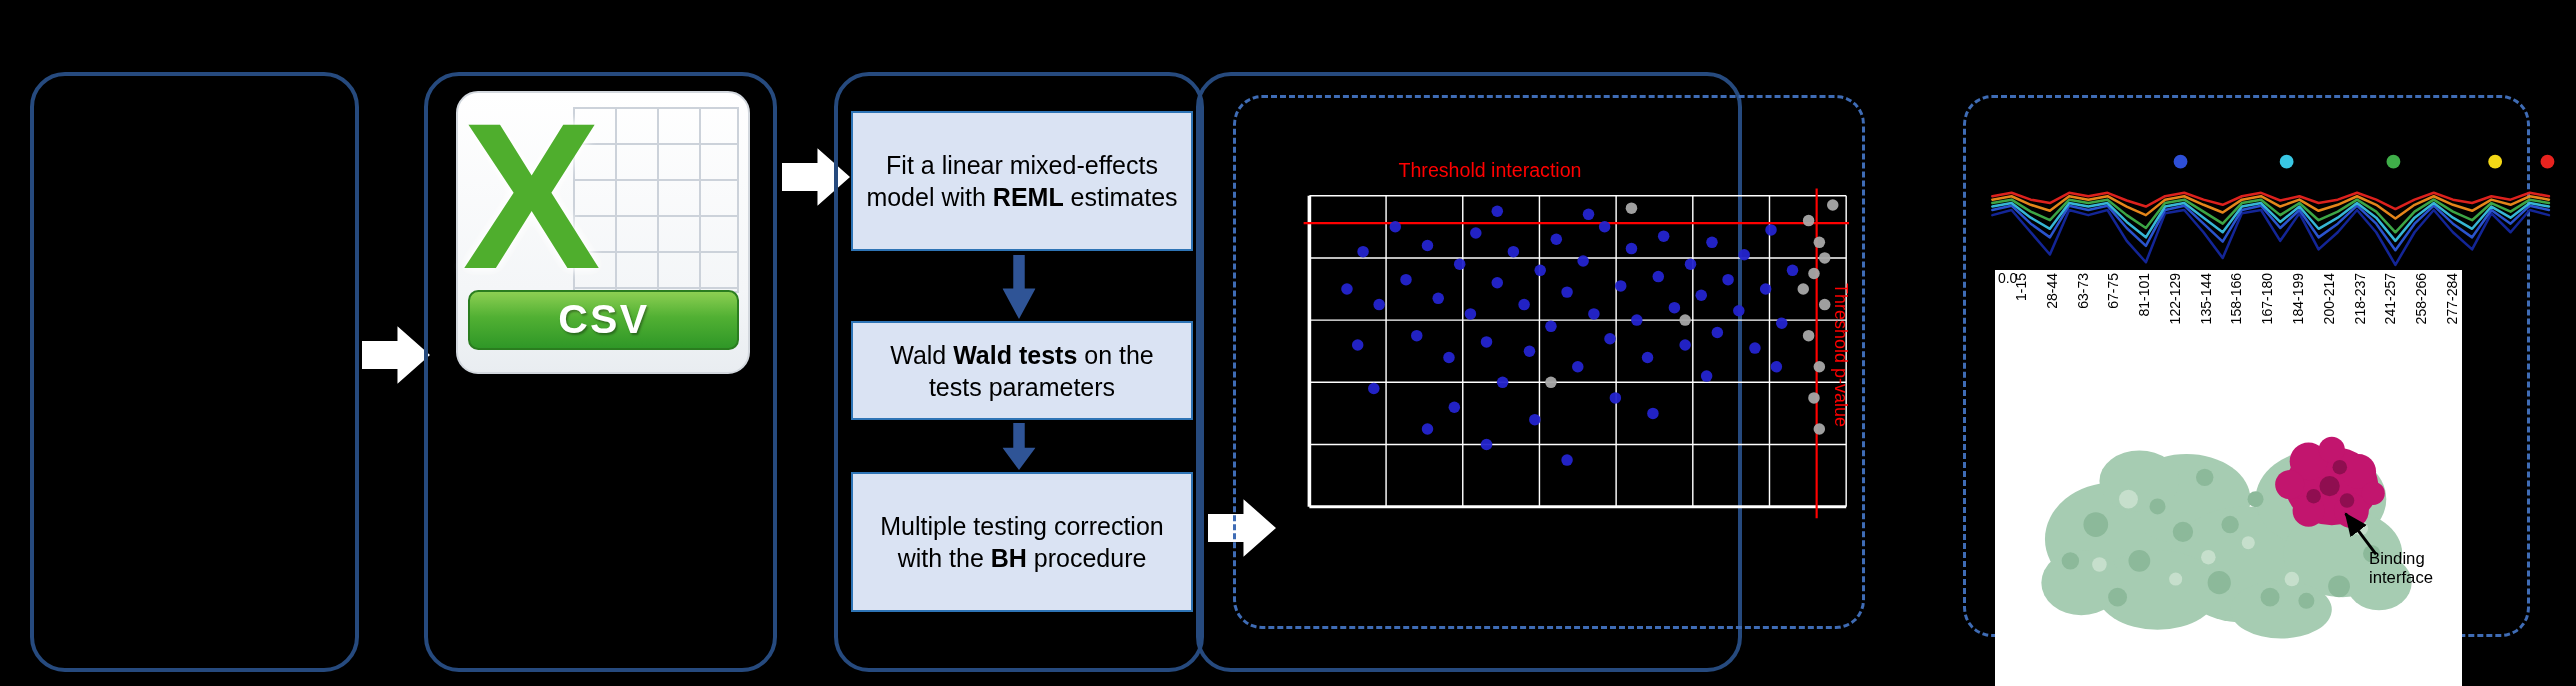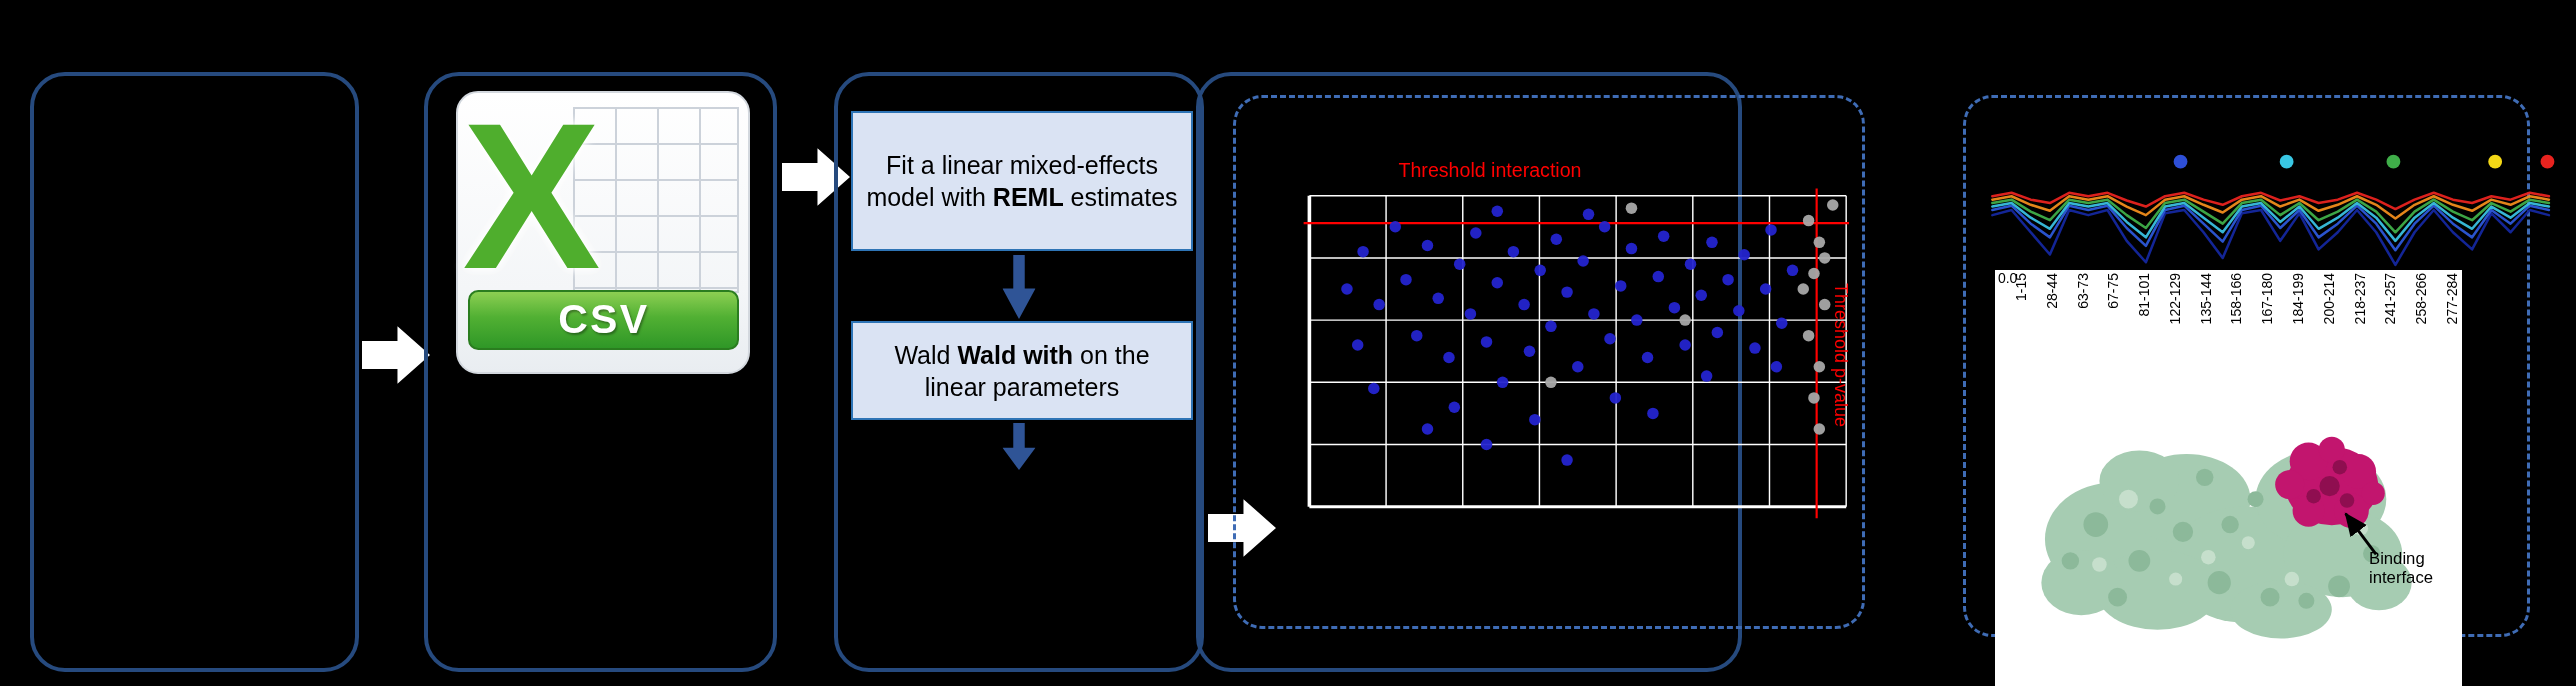--- a/index.html
+++ b/index.html
@@ -84,26 +84,31 @@
     <div class="step-box" style="top:35px;height:140px;">
       <div>
         <span>Fit a linear mixed-effects model with </span><b>REML</b><span> estimates</span>
       </div>
     </div>
     <svg class="down-arrow" style="top:179px;height:64px;" viewBox="0 0 46 80" preserveAspectRatio="none">
       <polygon points="15,0 31,0 31,42 46,42 23,80 0,42 15,42" fill="#2f5496"></polygon>
     </svg>
     <div class="step-box" style="top:245px;height:99px;">
       <div>
-        <span>Wald </span><b>Wald with</b><span> on the linear parameters</span>
+        <span>Wald </span><b>Wald tests</b><span> on the tests parameters</span>
       </div>
     </div>
     <svg class="down-arrow" style="top:347px;height:47px;" viewBox="0 0 46 80" preserveAspectRatio="none">
       <polygon points="15,0 31,0 31,42 46,42 23,80 0,42 15,42" fill="#2f5496"></polygon>
     </svg>
+    <div class="step-box" style="top:396px;height:140px;">
+      <div>
+        <span>Multiple testing correction with the </span><b>BH</b><span> procedure</span>
+      </div>
+    </div>
   </div>
 
   <svg class="arrow-right" style="left:1208px;top:494px;" viewBox="0 0 92 92">
     <polygon points="0,27 48,27 48,7 92,46 48,85 48,65 0,65" fill="#ffffff"></polygon>
   </svg>
 
   <div class="panel" id="panel-4">
     <div class="dashed-box">
       <svg id="volcano-svg" viewBox="0 0 870 735" preserveAspectRatio="none">
           <g stroke="#ffffff">

